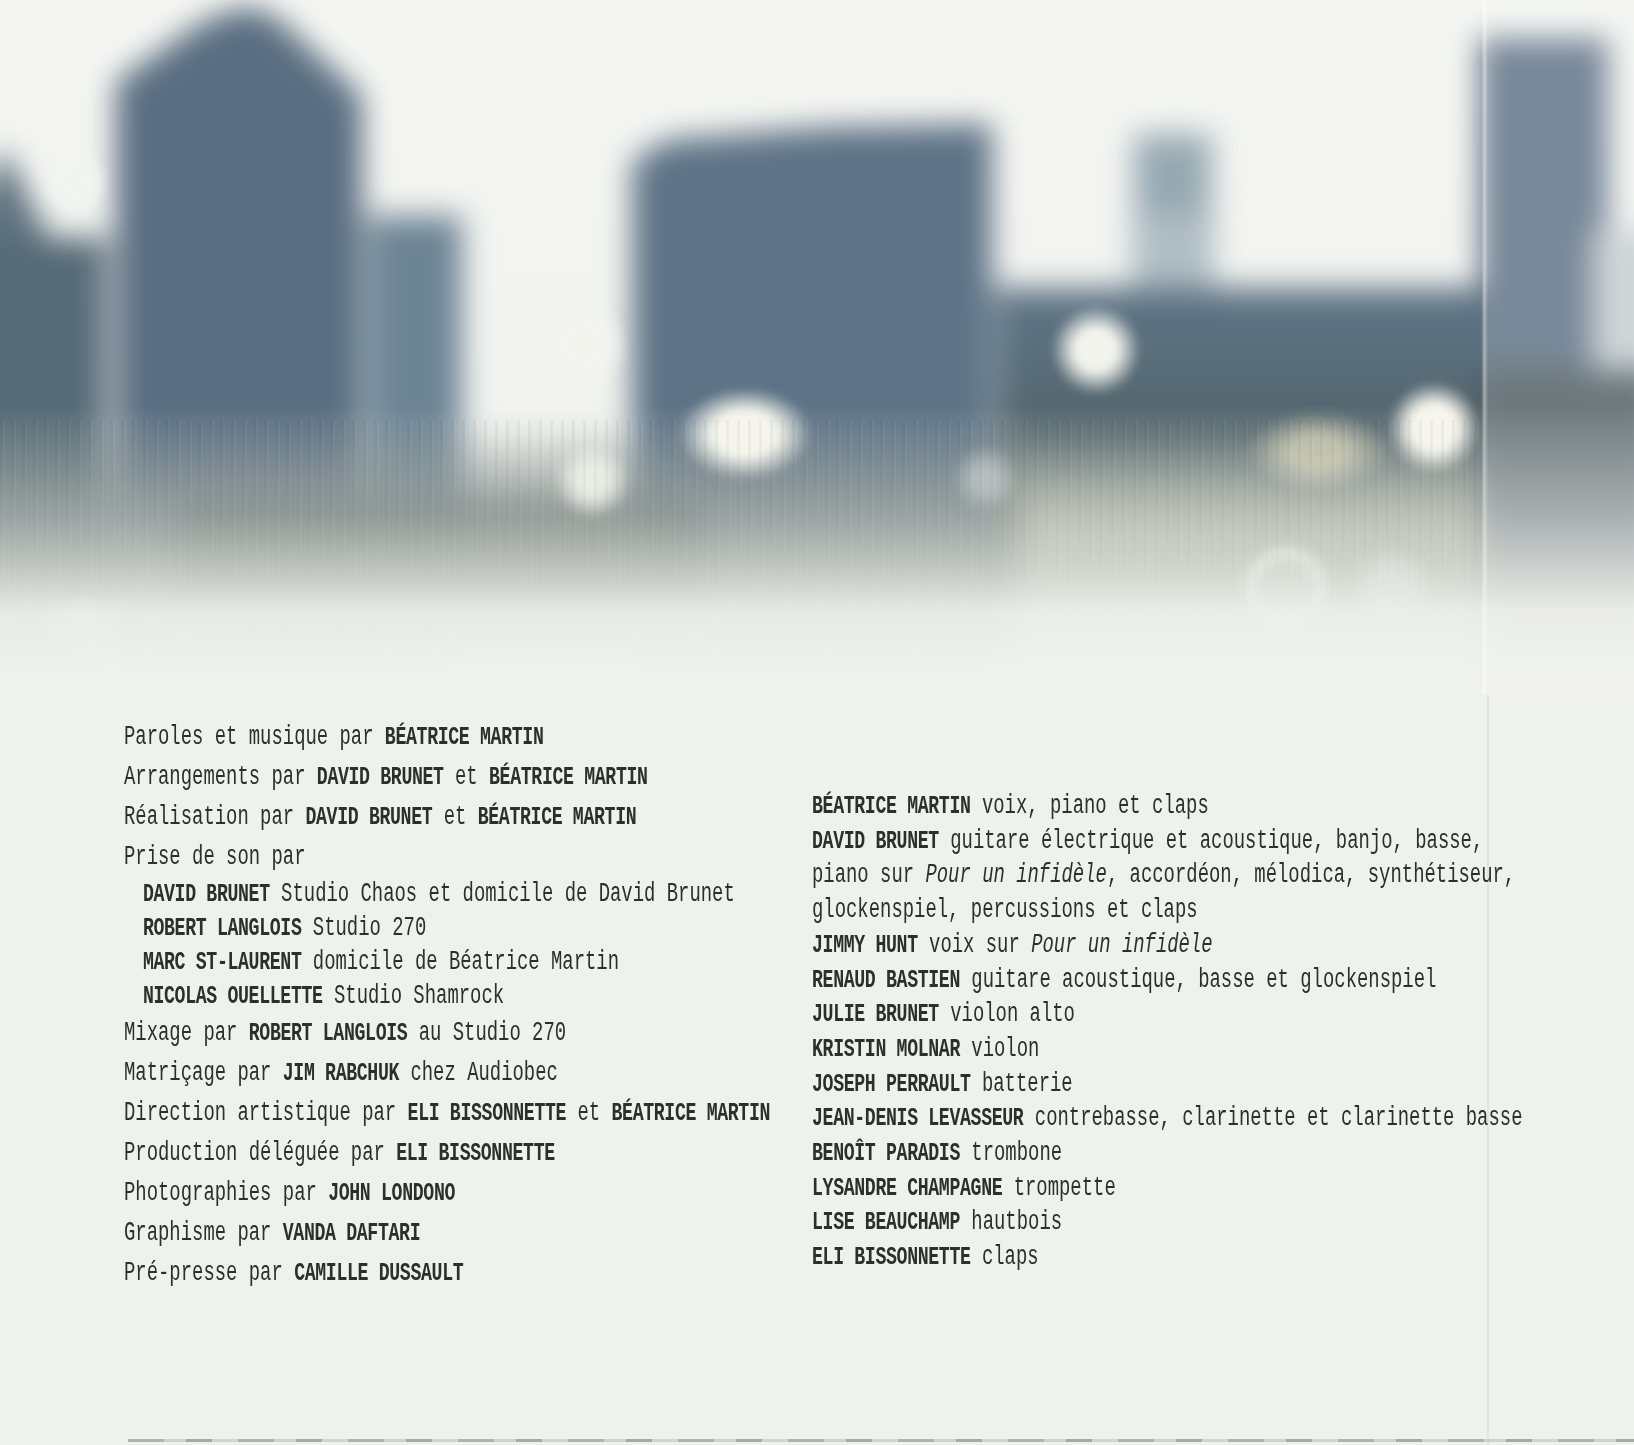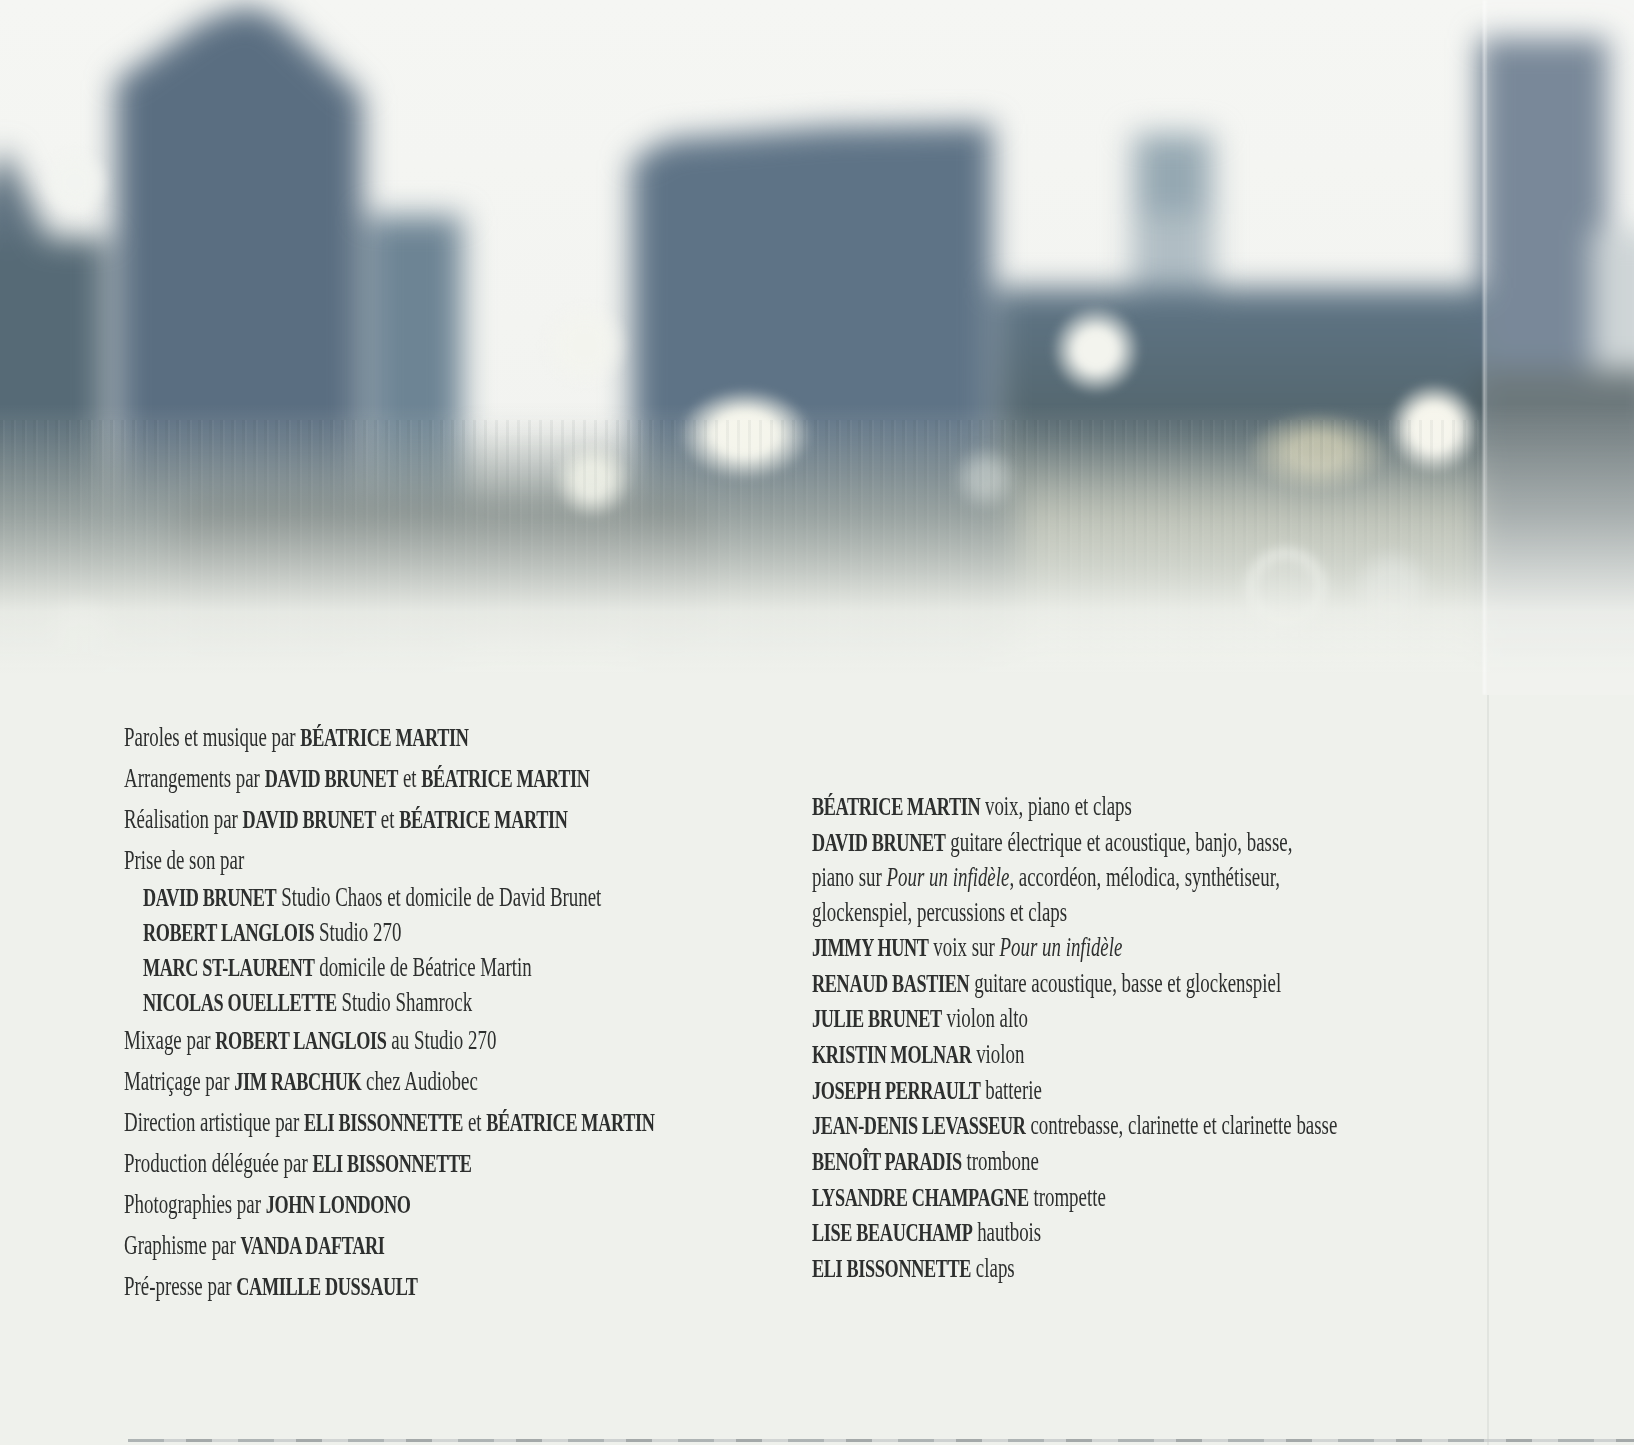--- a/index.html
+++ b/index.html
@@ -4,21 +4,21 @@
 <style>
   :root{
     --c-paper:#eff1ec;
     --c-text:#2d2f2e;
     --c-sky:#f3f4f1;
   }
   html,body{margin:0;padding:0;background:#dcdedb;}
   .page{
     position:relative;width:1634px;height:1445px;overflow:hidden;
     background:var(--c-paper);
-    font-family:Liberation Serif, serif;
+    font-family:Liberation Mono, monospace;
     color:var(--c-text);
   }
   
   .photo{position:absolute;left:0;top:0;width:1634px;height:695px;overflow:hidden;
          background:linear-gradient(180deg,#f5f6f3 0%, #f2f3f0 70%, #eff1ec 100%);}
   .blur-layer{position:absolute;inset:0;filter:blur(15px);}
   .b{position:absolute;}
   .b-left-spire{left:-30px;top:148px;width:82px;height:600px;background:#5f7280;
       clip-path:polygon(42% 0,100% 16%,100% 100%,0 100%,0 10%);}
   .b-left-mass{left:-40px;top:238px;width:146px;height:520px;background:#566a76;}

